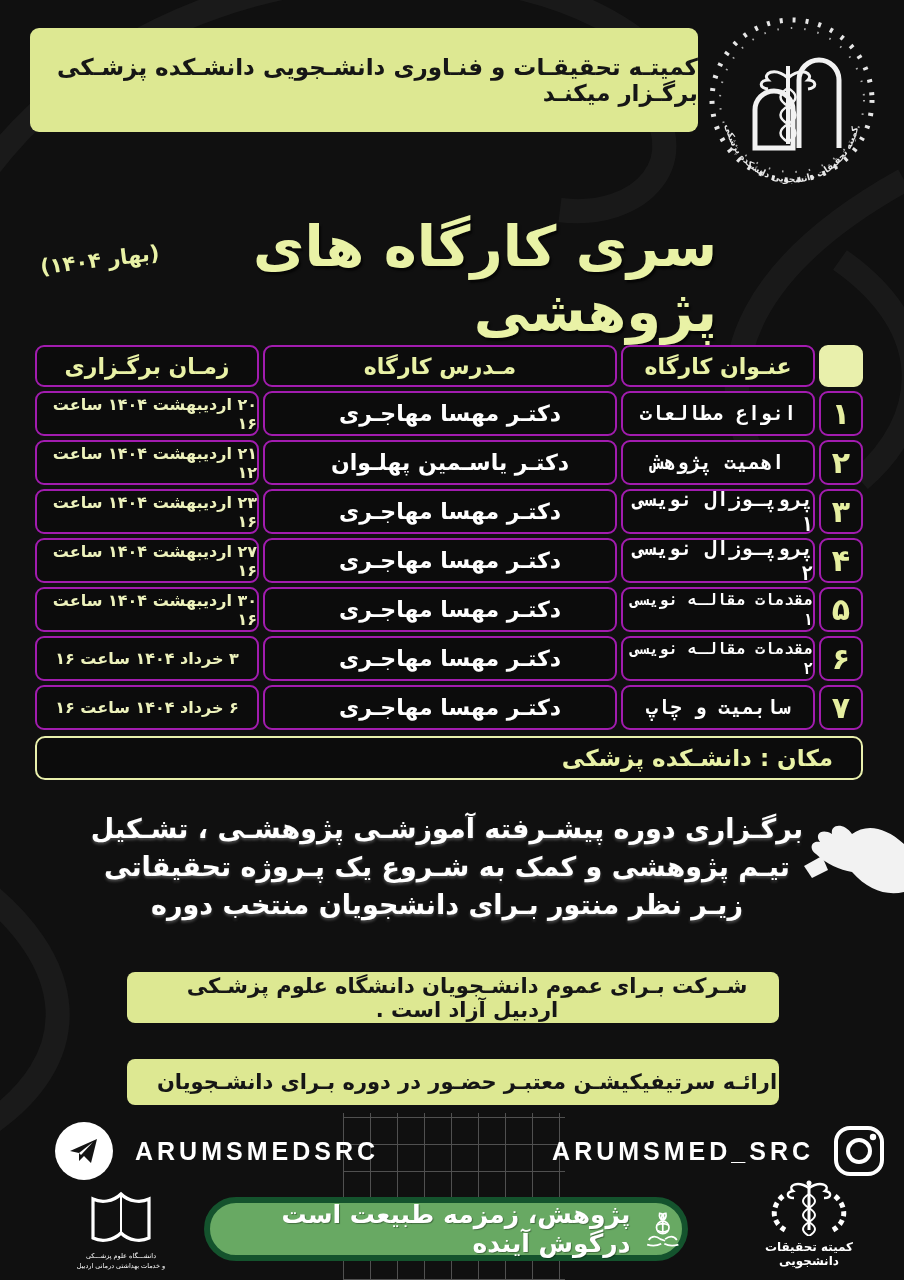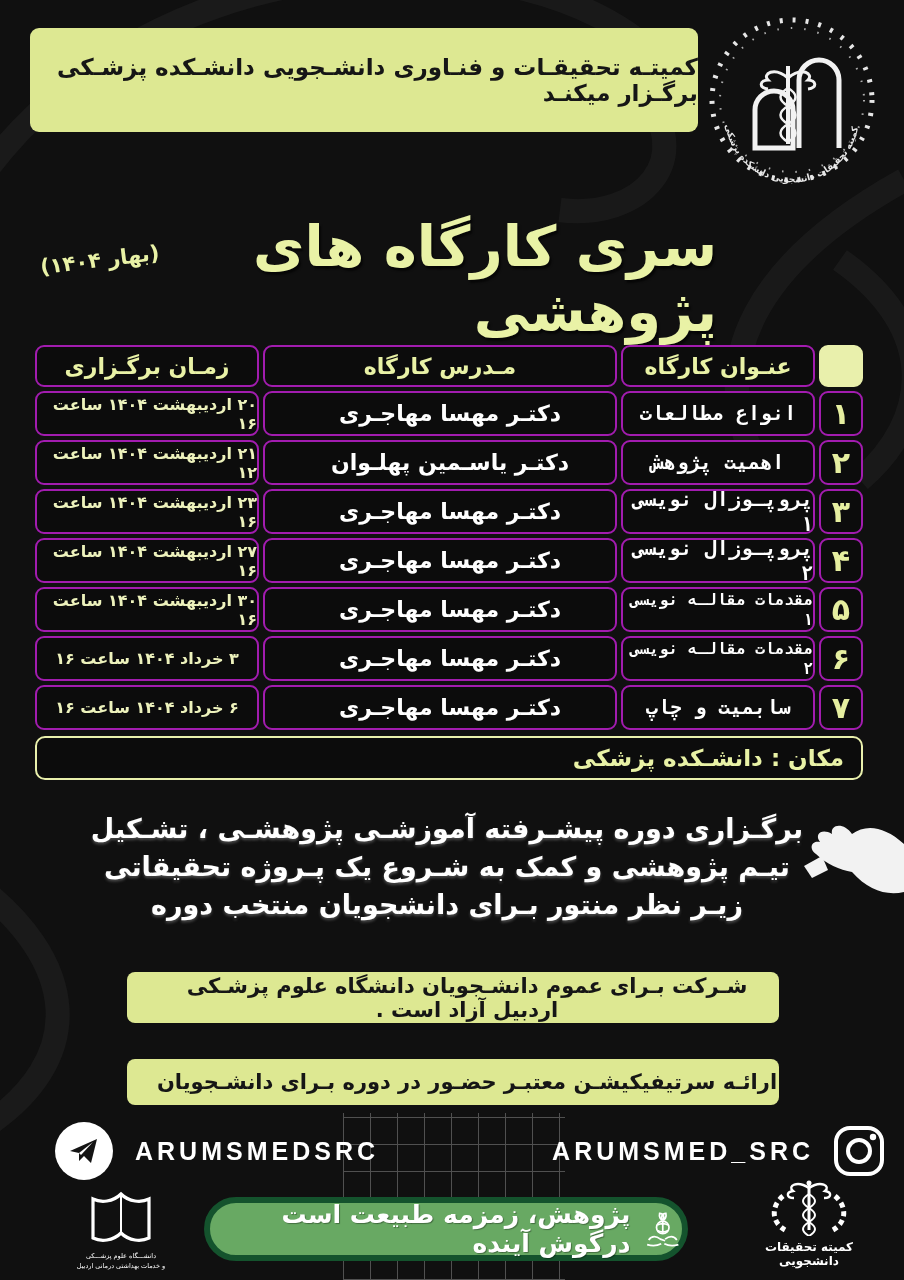--- a/index.html
+++ b/index.html
@@ -36,21 +36,21 @@
   .cell.hdr { color:#e9f2a6; font-weight:bold; font-size:22px; }
   .cell.numhdr { background:#e9f0ac; border-color:#e9f0ac; }
   .cell.num { color:#e6efa0; font-weight:bold; font-size:30px; }
   .cell.wtitle { color:#fff; font-weight:bold; font-size:20px;font-family:Liberation Mono, monospace; }
   .cell.wtitle.small { font-size:16px; }
   .cell.instr { color:#fff; font-weight:bold; font-size:22px;padding-left:20px; }
   .cell.time { color:#edf2bc; font-weight:bold; font-size:16px; }
 
   .location { position:absolute; left:35px; top:736px; width:828px; height:44px;
               border:2px solid #e9f0ac; border-radius:10px; background:#0c0c0c;
-              display:flex; align-items:center; direction:rtl; padding-right:17px; z-index:2; }
+              display:flex; align-items:center; direction:rtl; padding-right:28px; z-index:2; }
   .location span { color:#e9f2a6; font-weight:bold; font-size:23px; }
 
   
   .description { position:absolute; left:90px; top:810px; width:714px; direction:rtl;
                  text-align:center; color:#fff; font-weight:bold; font-size:27px;
                  line-height:1.4; z-index:2;
                  text-shadow:0 2px 3px rgba(190,190,190,.35); }
   .hand-icon { position:absolute; right:0; top:792px; width:112px; height:140px; z-index:2; }
 
   

